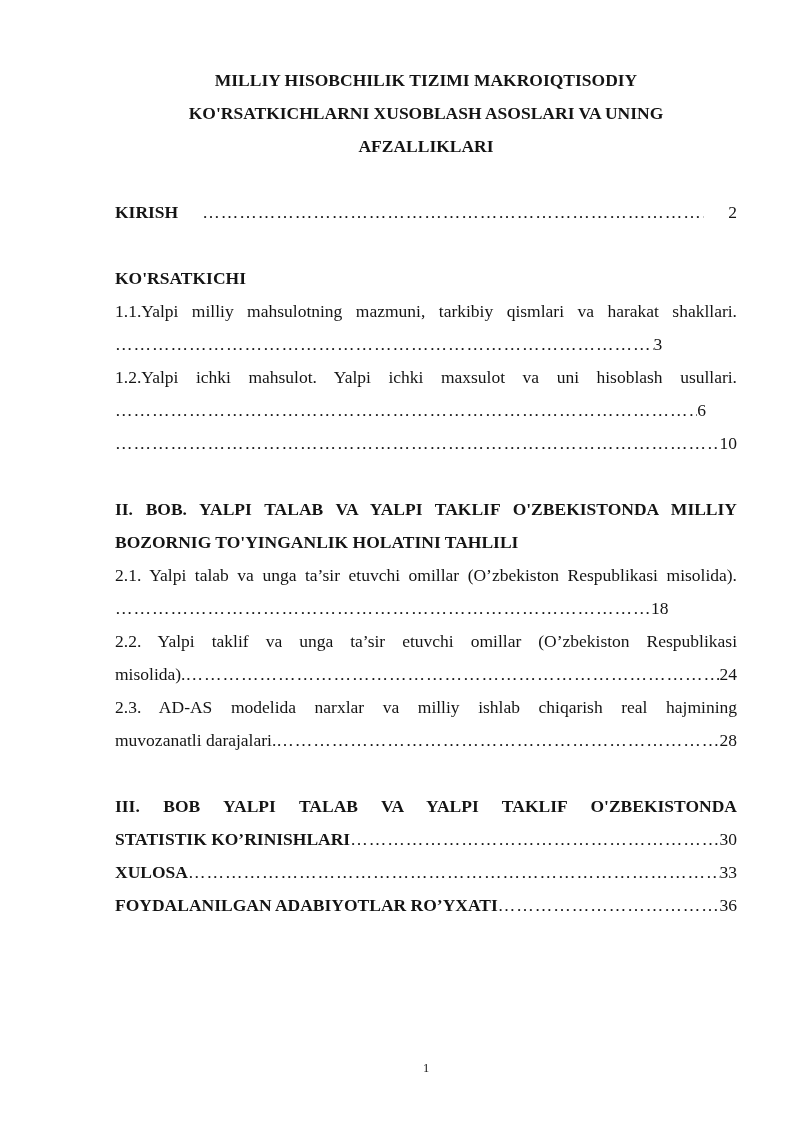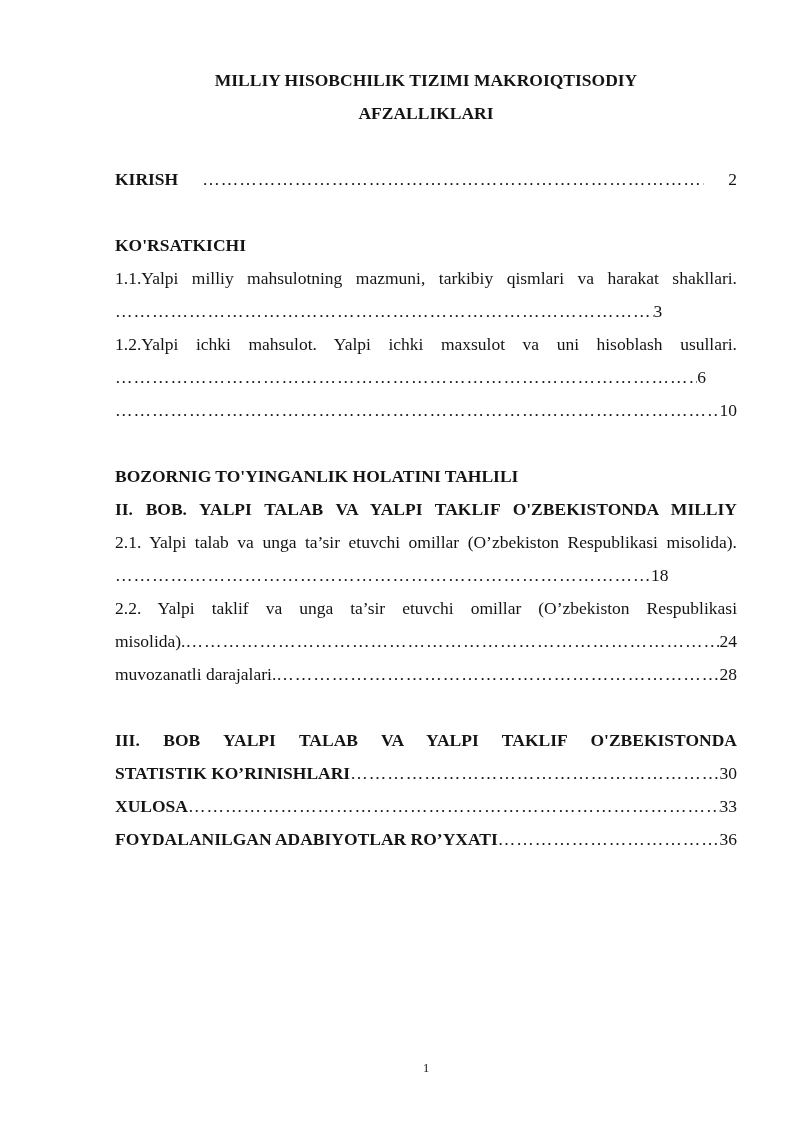--- a/index.html
+++ b/index.html
@@ -44,20 +44,21 @@
   }
 </style>
 </head>
 <body>
 
 <div class="page">
   <div class="content">
 
     <div class="title-block">
       <div>MILLIY HISOBCHILIK TIZIMI MAKROIQTISODIY</div>
+      <div>KO'RSATKICHLARNI XUSOBLASH ASOSLARI VA UNING</div>
       <div>AFZALLIKLARI</div>
     </div>
 
     <div class="leader gap">
       <span class="lbl b">KIRISH</span>
       <span class="dots">………………………………………………………………………………………………………………………………</span>
       <span class="pg">2</span>
     </div>
 
     <div class="gap">
@@ -79,42 +80,43 @@
         <span class="pg">6</span>
       </div>
     </div>
 
     <div class="leader">
       <span class="dots">………………………………………………………………………………………………………………………………</span>
       <span class="pg">10</span>
     </div>
 
     <div class="gap">
+      <div class="b fit">II. BOB. YALPI TALAB VA YALPI TAKLIF O'ZBEKISTONDA MILLIY</div>
       <div class="b">BOZORNIG TO'YINGANLIK HOLATINI TAHLILI</div>
-      <div class="b fit">II. BOB. YALPI TALAB VA YALPI TAKLIF O'ZBEKISTONDA MILLIY</div>
     </div>
 
     <div>
       <div class="fit">2.1. Yalpi talab va unga ta’sir etuvchi omillar (O’zbekiston Respublikasi misolida).</div>
       <div class="leader w89">
         <span class="dots">………………………………………………………………………………………………………………………………</span>
         <span class="pg">18</span>
       </div>
     </div>
 
     <div>
       <div class="fit">2.2. Yalpi taklif va unga ta’sir etuvchi omillar (O’zbekiston Respublikasi</div>
       <div class="leader">
         <span class="lbl">misolida).</span>
         <span class="dots">………………………………………………………………………………………………………………………………</span>
         <span class="pg">24</span>
       </div>
     </div>
 
     <div>
+      <div class="fit">2.3. AD-AS modelida narxlar va milliy ishlab chiqarish real hajmining</div>
       <div class="leader">
         <span class="lbl">muvozanatli darajalari.</span>
         <span class="dots">………………………………………………………………………………………………………………………………</span>
         <span class="pg">28</span>
       </div>
     </div>
 
     <div class="gap">
       <div class="b fit">III. BOB YALPI TALAB VA YALPI TAKLIF O'ZBEKISTONDA</div>
       <div class="leader">

